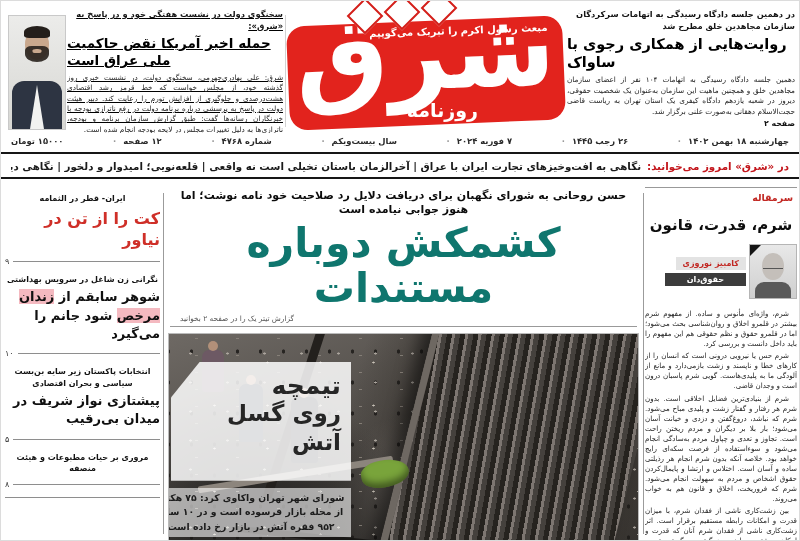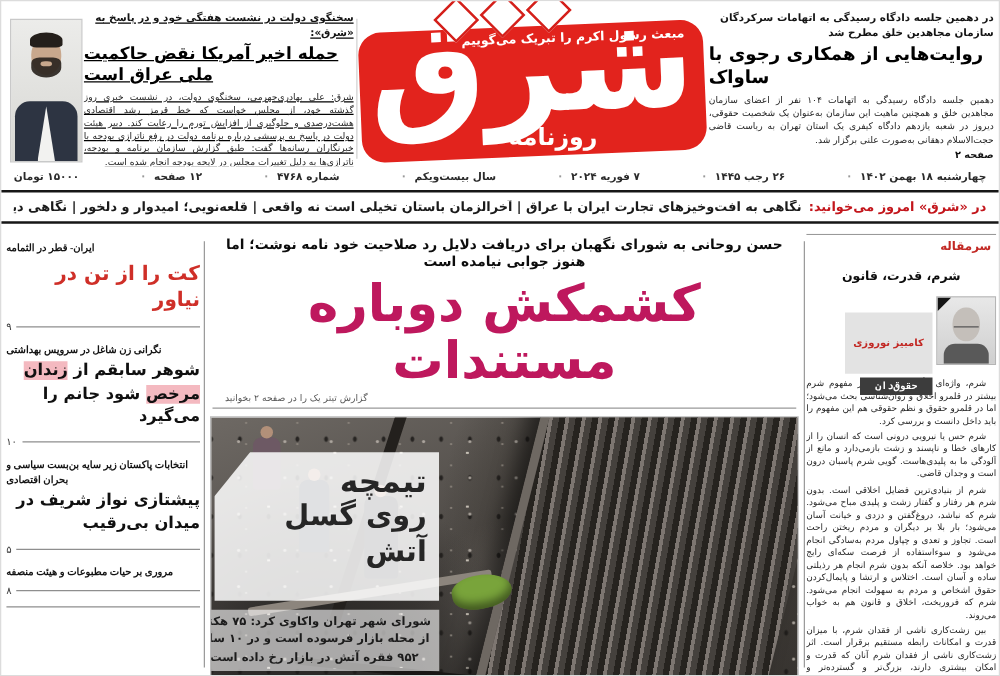--- a/index.html
+++ b/index.html
@@ -51,32 +51,32 @@
   #strip{position:absolute;left:0;right:0;top:151px;height:27px;border-top:2.5px solid #161616;
          border-bottom:2.5px solid #161616;display:flex;align-items:center;padding:0 10px;
          box-sizing:border-box;background:#fff;}
   .strip-lead{color:#c3161c;font-size:10.3px;font-weight:bold;white-space:nowrap;margin-left:6px;}
   .strip-text{color:#1a1a1a;font-size:10.3px;font-weight:bold;white-space:nowrap;overflow:hidden;}
   
   .vline{position:absolute;width:1px;background:#9b9b9b;top:192px;bottom:6px;}
   #vl-left{left:162px;} #vl-right{left:642px;}
   
   #lcol{position:absolute;left:4px;width:155px;top:192px;bottom:3px;display:flex;flex-direction:column;overflow:hidden;}
-  .lc-kicker{font-size:8px;font-weight:bold;color:#141414;line-height:1.45;text-align:left;font-family:Liberation Serif, serif;}
+  .lc-kicker{font-size:8px;font-weight:bold;color:#141414;line-height:1.45;text-align:center;}
   .lc-head-red{font-size:16px;font-weight:bold;color:#cf2f28;line-height:1.35;margin:3px 0 1px;text-align:right;}
   .lc-head{font-size:13px;font-weight:bold;color:#101010;line-height:1.4;margin:3px 0 1px;text-align:right;}
   .lc-head .hl{background:#f4b9c0;}
   .lc-rule{display:flex;align-items:center;margin:5px 0 8px;}
   .lc-line{flex:1;height:1px;background:#8e8e8e;}
   .lc-page{font-size:8px;color:#333;margin-right:4px;}
   .lc-secline{height:1px;background:#8e8e8e;margin-bottom:6px;}
   
   #ccol{position:absolute;left:167px;width:471px;top:188px;bottom:0;}
   .lead-kicker{text-align:center;font-size:11px;font-weight:bold;color:#0c0c0c;line-height:1.3;}
-  .lead-head{text-align:center;font-size:41px;font-weight:bold;color:#be185d;line-height:1.1;margin-top:3px;}
+  .lead-head{text-align:center;font-size:41px;font-weight:bold;color:#0f766e;line-height:1.1;margin-top:3px;}
   .lead-note{font-size:7.4px;color:#555;text-align:left;padding:3px 6px 3px 12px;}
   .c-line{height:1px;background:#999;margin:0 2px;}
   
   .photo{position:relative;margin-top:6px;height:263px;overflow:hidden;border:1px solid #bbb;
     background:
      radial-gradient(circle at 18% 82%,#2c2a28 0 14%,transparent 38%),
      radial-gradient(circle at 52% 62%,#5a5550 0 9%,transparent 28%),
      radial-gradient(circle at 78% 28%,#38342f 0 18%,transparent 44%),
      linear-gradient(160deg,#6e6964,#4a4642 45%,#312e2b);}
   .speckles{position:absolute;inset:0;opacity:.85;background-image:
@@ -106,35 +106,35 @@
   .ph-title{background:rgba(255,255,255,.85);clip-path:polygon(0 30%,16% 0,100% 0,100% 100%,0 100%);
             padding:10px 10px 24px;}
   .ph-t1{font-size:25px;font-weight:bold;color:#262626;text-align:right;line-height:1.1;}
   .ph-t2{font-size:23px;font-weight:bold;color:#262626;text-align:right;line-height:1.25;}
   .ph-cap{margin-top:7px;width:200px;background:rgba(255,255,255,.6);font-size:9.3px;font-weight:bold;
           color:#1c1c1c;text-align:center;line-height:1.55;padding:3px 5px;box-sizing:border-box;}
   
   #rcol{position:absolute;left:644px;width:152px;top:186px;bottom:0;overflow:hidden;}
   .ed-toprule{height:1px;background:#999;margin-bottom:4px;}
   .ed-label{color:#c22823;font-size:9.5px;font-weight:bold;text-align:right;padding-right:4px;}
-  .ed-head{text-align:center;font-size:10px;font-weight:bold;color:#0d0d0d;margin:13px 0 10px;}
+  .ed-head{text-align:center;font-size:15px;font-weight:bold;color:#0d0d0d;margin:13px 0 10px;}
   .ed-author{position:relative;height:58px;margin-bottom:7px;}
   .ed-photo{position:absolute;right:0;top:0;width:48px;height:55px;border:1px solid #b5b5b5;
             background:linear-gradient(#e8e8e8,#cfcfcf);overflow:hidden;box-sizing:border-box;}
   .ed-photo-head{position:absolute;top:8px;left:50%;transform:translateX(-50%);width:22px;height:27px;
                  background:#c4bfba;border-radius:48%;}
   .ed-photo-glasses{position:absolute;top:18px;left:50%;transform:translateX(-50%);width:20px;height:5px;
                  border-bottom:1.5px solid #555;}
   .ed-photo-suit{position:absolute;bottom:0;left:50%;transform:translateX(-50%);width:36px;height:16px;
                  background:#595959;border-radius:9px 9px 0 0;}
   .ed-corner{position:absolute;left:0;top:0;width:0;height:0;border-top:11px solid #151515;
              border-right:11px solid transparent;}
   .ed-labels{position:absolute;right:51px;top:13px;display:flex;flex-direction:column;align-items:flex-start;}
-  .ed-name{background:#e3e3e3;color:#c22823;font-size:8px;font-weight:bold;padding:20px 7px;margin-bottom:3px;white-space:nowrap;}
-  .ed-role{background:#3c3c3c;color:#fff;font-size:8px;font-weight:bold;padding:2px 12px;white-space:nowrap;font-family:Liberation Mono, monospace;}
+  .ed-name{background:#e3e3e3;color:#c22823;font-size:8px;font-weight:bold;padding:2px 7px;margin-bottom:3px;white-space:nowrap;}
+  .ed-role{background:#3c3c3c;color:#fff;font-size:8px;font-weight:bold;padding:2px 22px;white-space:nowrap;}
   .ed-body p{font-size:7.1px;line-height:1.42;text-align:justify;color:#1e1e1e;margin:0 0 2px;text-indent:8px;}
 </style>
 </head>
 <body>
 
 <div id="page">
 
   <div id="hdr-left">
     <div class="hr-kicker">سخنگوی دولت در نشست هفتگی خود و در پاسخ به «شرق»:</div>
     <div class="hr-head">حمله اخیر آمریکا نقض حاکمیت ملی عراق است</div>

